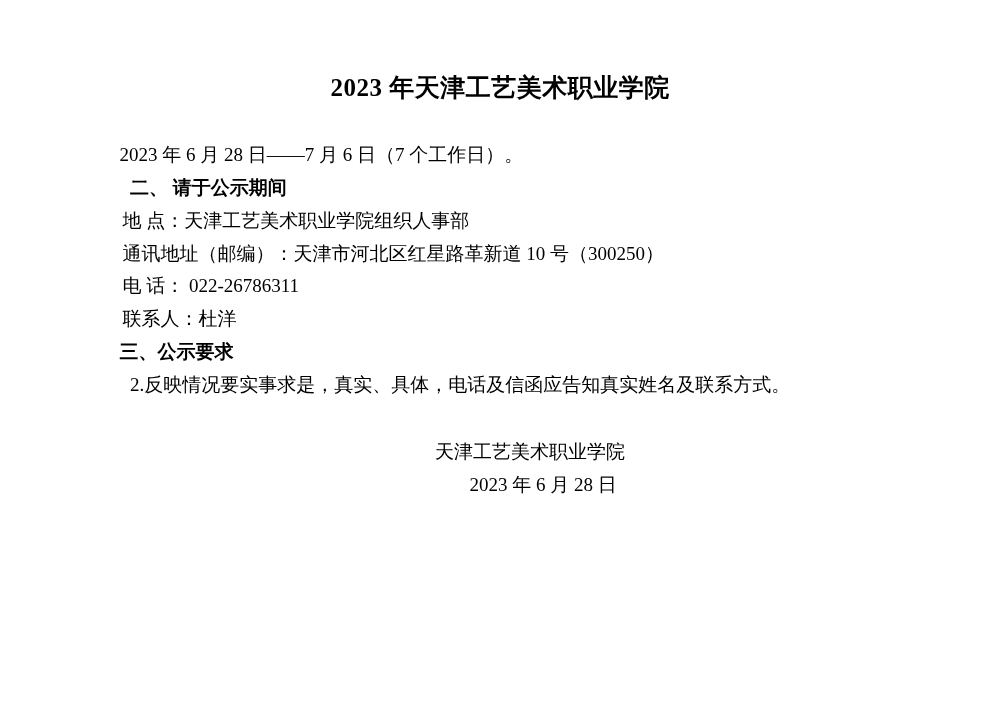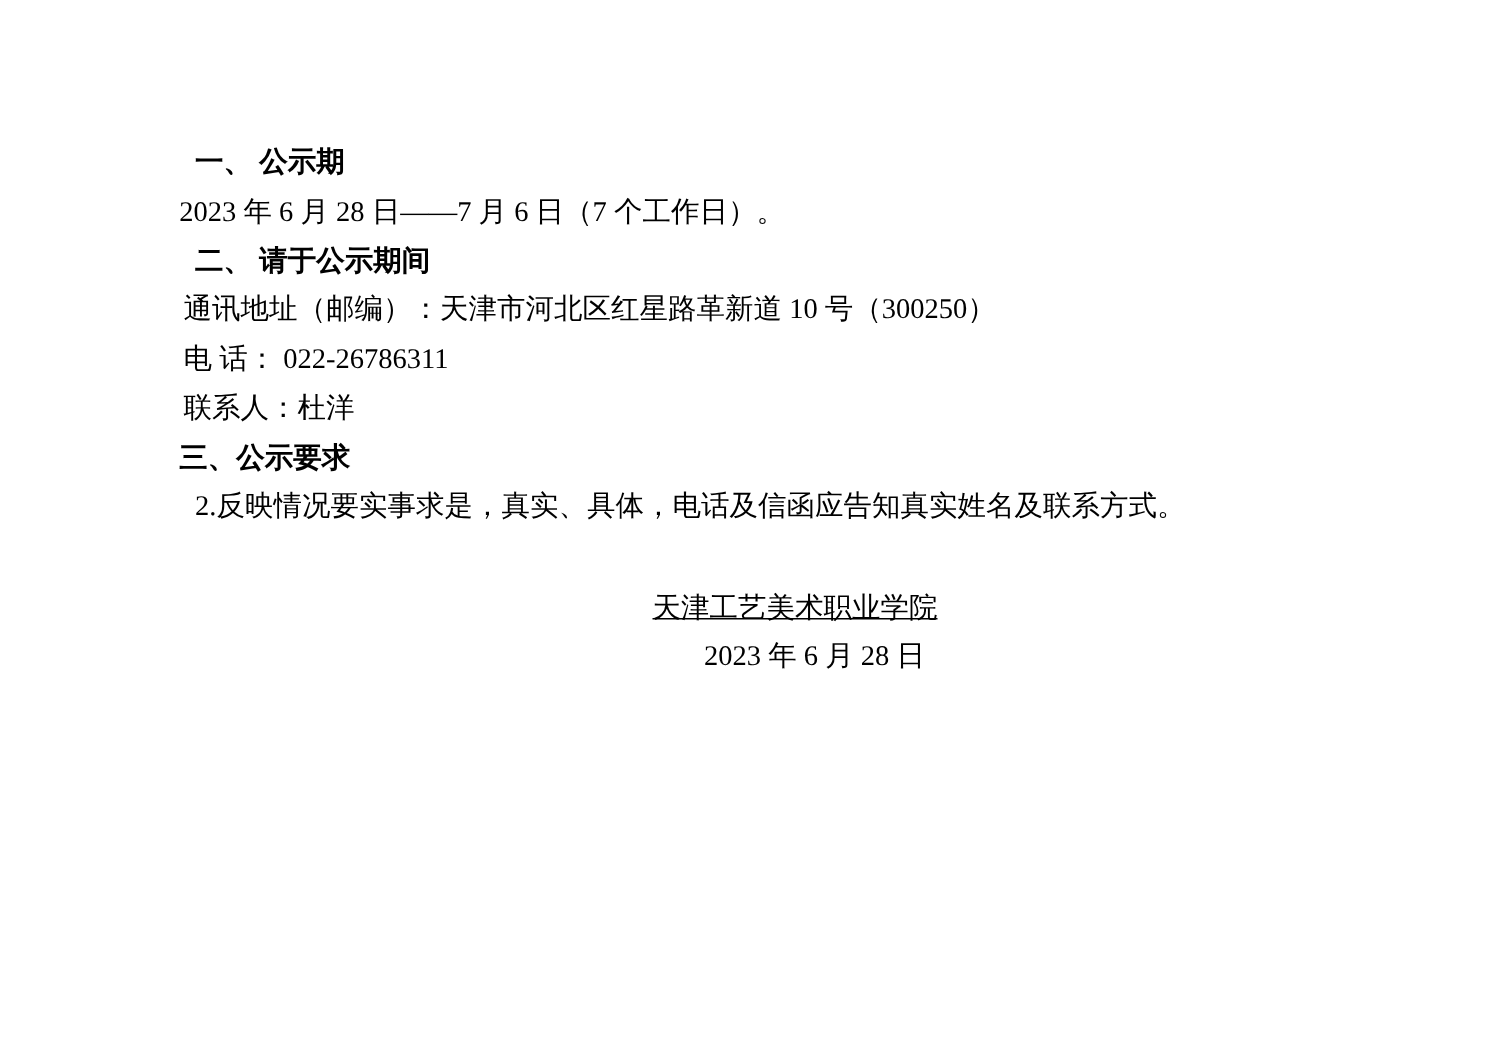--- a/index.html
+++ b/index.html
@@ -60,41 +60,41 @@
     margin: 0 0 2px 0;
   }
   .sign-block {
     margin-top: 36px;
     text-align: center;
     font-size: 19px;
     line-height: 1.7;
   }
   .sign-org {
     padding-left: 60px;
-    text-decoration: underline;
   }
   .sign-date {
     padding-left: 86px;
   }
 </style>
 </head>
 <body>
 
 <div class="page">
 
   <div class="title-block">
+    <div class="title-line">2023 年天津工艺美术职业学院</div>
   </div>
 
   <div class="body-block">
 
 
-    <p class="heading">一、 公示期</p>
     <p class="line-indent1">2023 年 6 月 28 日——7 月 6 日（7 个工作日）。</p>
 
     <p class="heading">二、 请于公示期间</p>
+    <p class="line-indent-small">地 点：天津工艺美术职业学院组织人事部</p>
     <p class="line-indent-small">通讯地址（邮编）：天津市河北区红星路革新道 10 号（300250）</p>
     <p class="line-indent-small">电 话： 022-26786311</p>
     <p class="line-indent-small">联系人：杜洋</p>
 
     <p class="heading-tight">三、公示要求</p>
     <p class="para">2.反映情况要实事求是，真实、具体，电话及信函应告知真实姓名及联系方式。</p>
 
   </div>
 
   <div class="sign-block">

